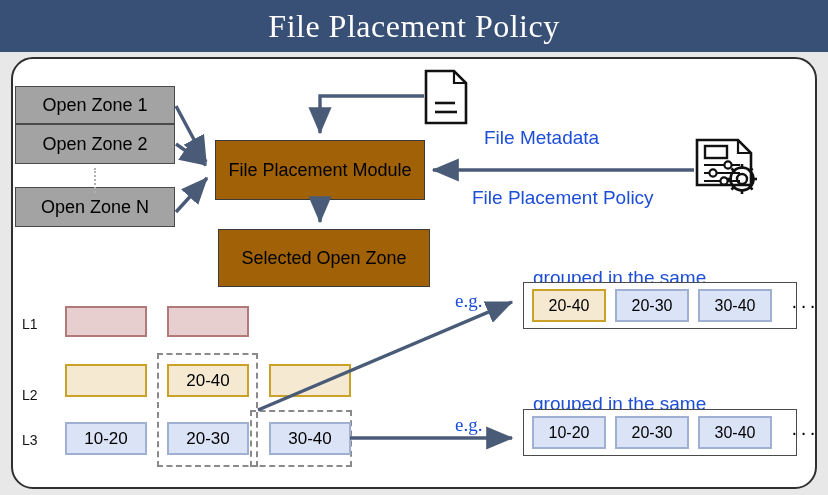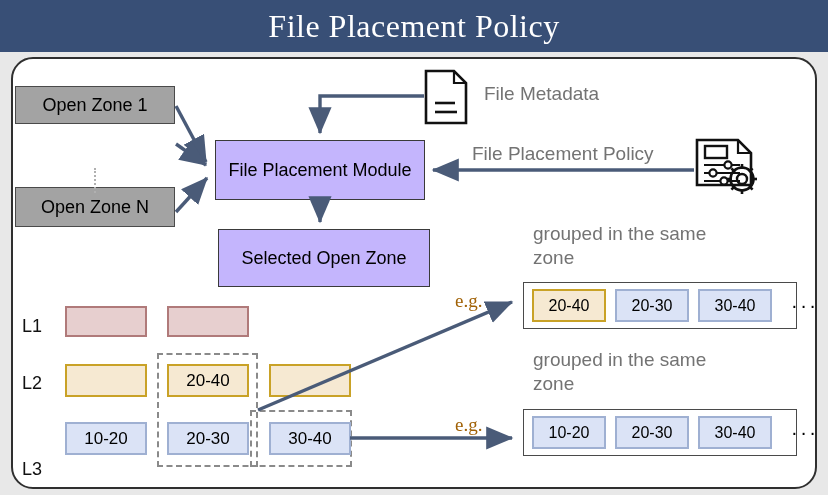--- a/index.html
+++ b/index.html
@@ -42,32 +42,32 @@
     display: flex; align-items: center; justify-content: center;
     text-align: center;
     color: #000;
     font-size: 17px;
     line-height: 1.15;
   }
   .zonebox { font-size: 18px; }
 
   .modbox {
     position: absolute;
-    background: #c4b5fd;
+    background: #a16207;
     border: 1.5px solid #3a3a3a;
     display: flex; align-items: center; justify-content: center;
     text-align: center;
     font-size: 18px; color: #000; line-height: 1.25;
     padding: 16px 6px;
   }
 
   
   .lvl {
     position: absolute;
-    font-size: 18px; color: #111;
+    font-size: 14px; color: #111;
     font-family: "Liberation Sans", sans-serif;
   }
 
   
   .file {
     position: absolute;
     display: flex; align-items: center; justify-content: center;
     font-size: 17px; color: #000;
     border-width: 2px; border-style: solid;
   }
@@ -78,25 +78,25 @@
   
   .dashgrp {
     position: absolute;
     border: 2px dashed #8a8a8a;
     background: transparent;
   }
 
   
   .caption {
     position: absolute;
-    font-size: 19px; color: #737373; line-height: 1.28;
+    font-size: 19px; color: #1d4ed8; line-height: 1.28; margin-top: 44px;
   }
   .eg {
     position: absolute;
-    font-size: 19px; color: #a16207;
+    font-size: 19px; color: #1d4ed8;
     font-family: "Liberation Serif", serif;
   }
 
   
   .zonestrip {
     position: absolute;
     background: #ffffff;
     border: 1.6px solid #4a4a4a;
     display: flex; align-items: center;
     padding-left: 8px;
@@ -131,20 +131,23 @@
 <div id="root">
 
   <div class="titlebar">
     <div class="title">File Placement Policy</div>
   </div>
 
   <div class="panel"></div>
 
   <div class="box zonebox" style="left:15px; top:86px; width:160px; height:38px;">
     <span>Open Zone 1</span>
+  </div>
+  <div class="box zonebox" style="left:15px; top:124px; width:160px; height:40px;">
+    <span>Open Zone 2</span>
   </div>
   <div class="box zonebox" style="left:15px; top:187px; width:160px; height:40px;">
     <span>Open Zone N</span>
   </div>
 
   <div style="position:absolute; left:94px; top:168px; width:0; height:25px; border-left:2px dotted #b0b0b0;"></div>
 
   <div class="modbox" style="left:215px; top:140px; width:210px; height:60px;">
     <span>File Placement Module</span>
   </div>
@@ -185,22 +188,22 @@
           <line x1="-10.6" y1="-10.6" x2="-7" y2="-7"></line>
           <line x1="7" y1="7" x2="10.6" y2="10.6"></line>
           <line x1="10.6" y1="-10.6" x2="7" y2="-7"></line>
           <line x1="-7" y1="7" x2="-10.6" y2="10.6"></line>
         </g>
       </g>
     </svg>
   </div>
 
   <div class="lvl" style="left:22px; top:316px;">L1</div>
-  <div class="lvl" style="left:22px; top:373px;">L2</div>
-  <div class="lvl" style="left:22px; top:432px;margin-top:27px;">L3</div>
+  <div class="lvl" style="left:22px; top:387px;">L2</div>
+  <div class="lvl" style="left:22px; top:432px;">L3</div>
 
   <div class="file f-red" style="left:65px; top:306px; width:82px; height:31px;">
     <span></span>
   </div>
   <div class="file f-red" style="left:167px; top:306px; width:82px; height:31px;">
     <span></span>
   </div>
 
   <div class="dashgrp" style="left:157px; top:353px; width:101px; height:114px;"></div>
   <div class="dashgrp" style="left:250px; top:410px; width:102px; height:57px;"></div>

